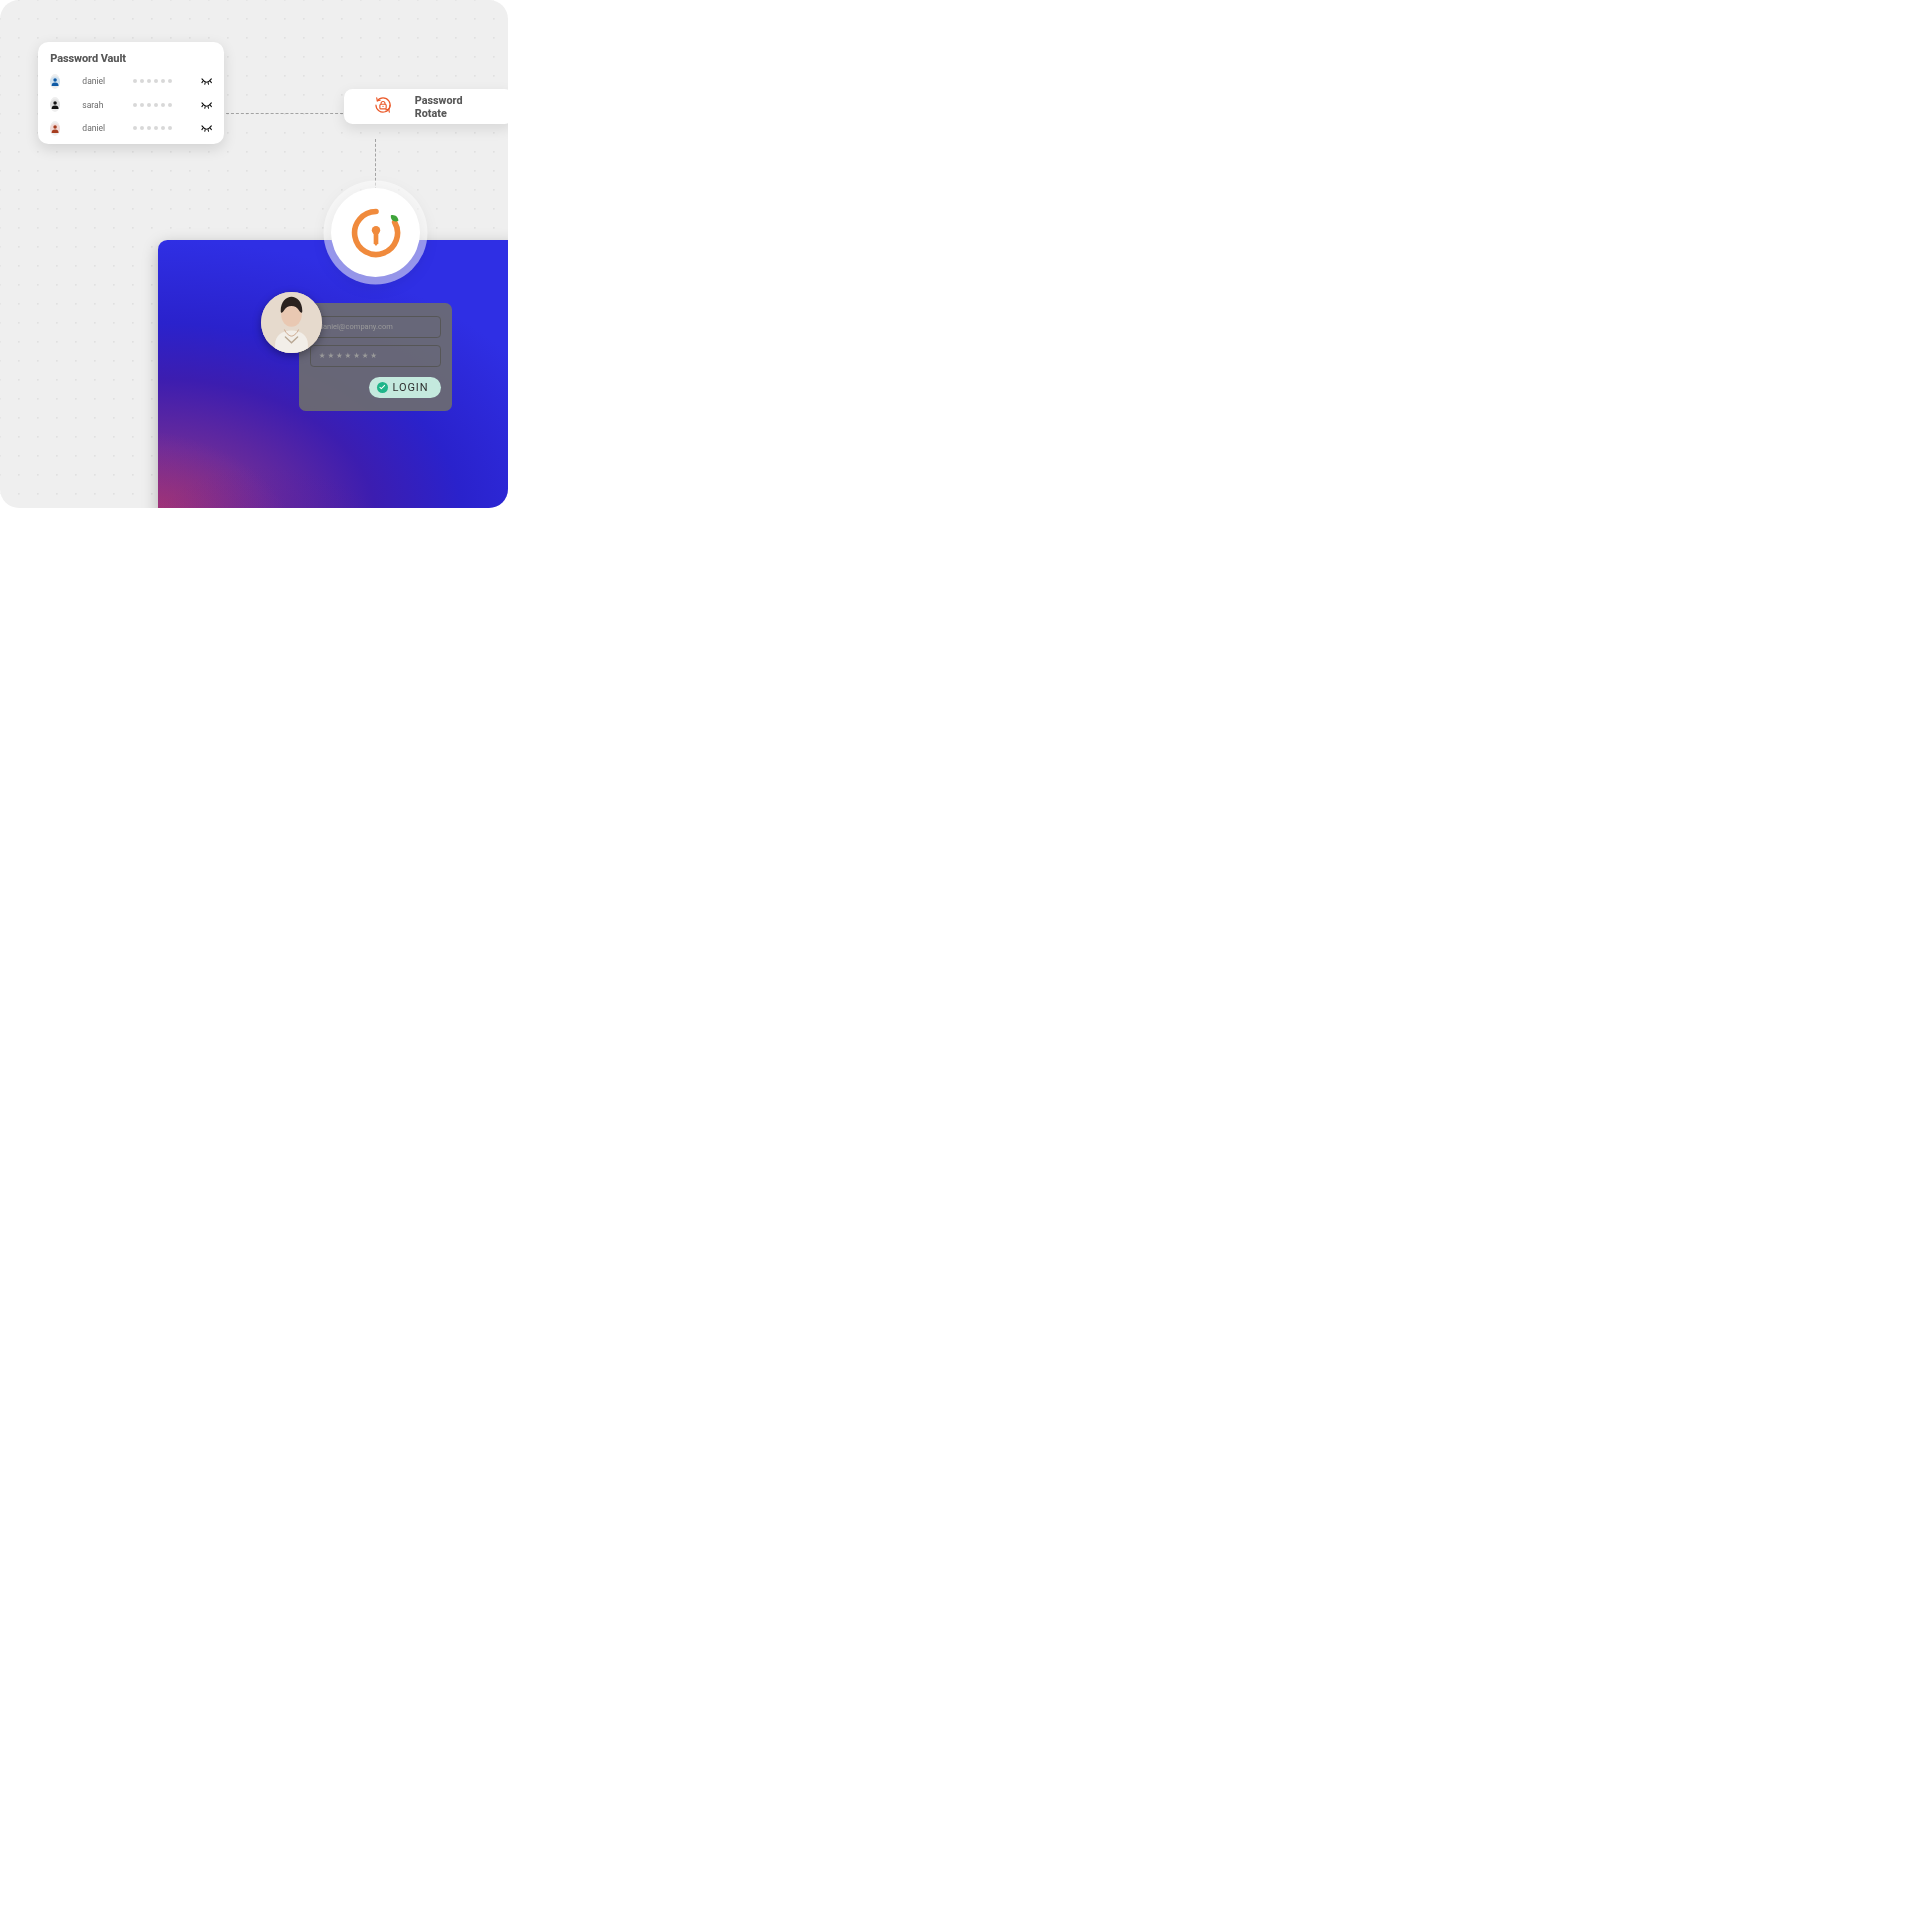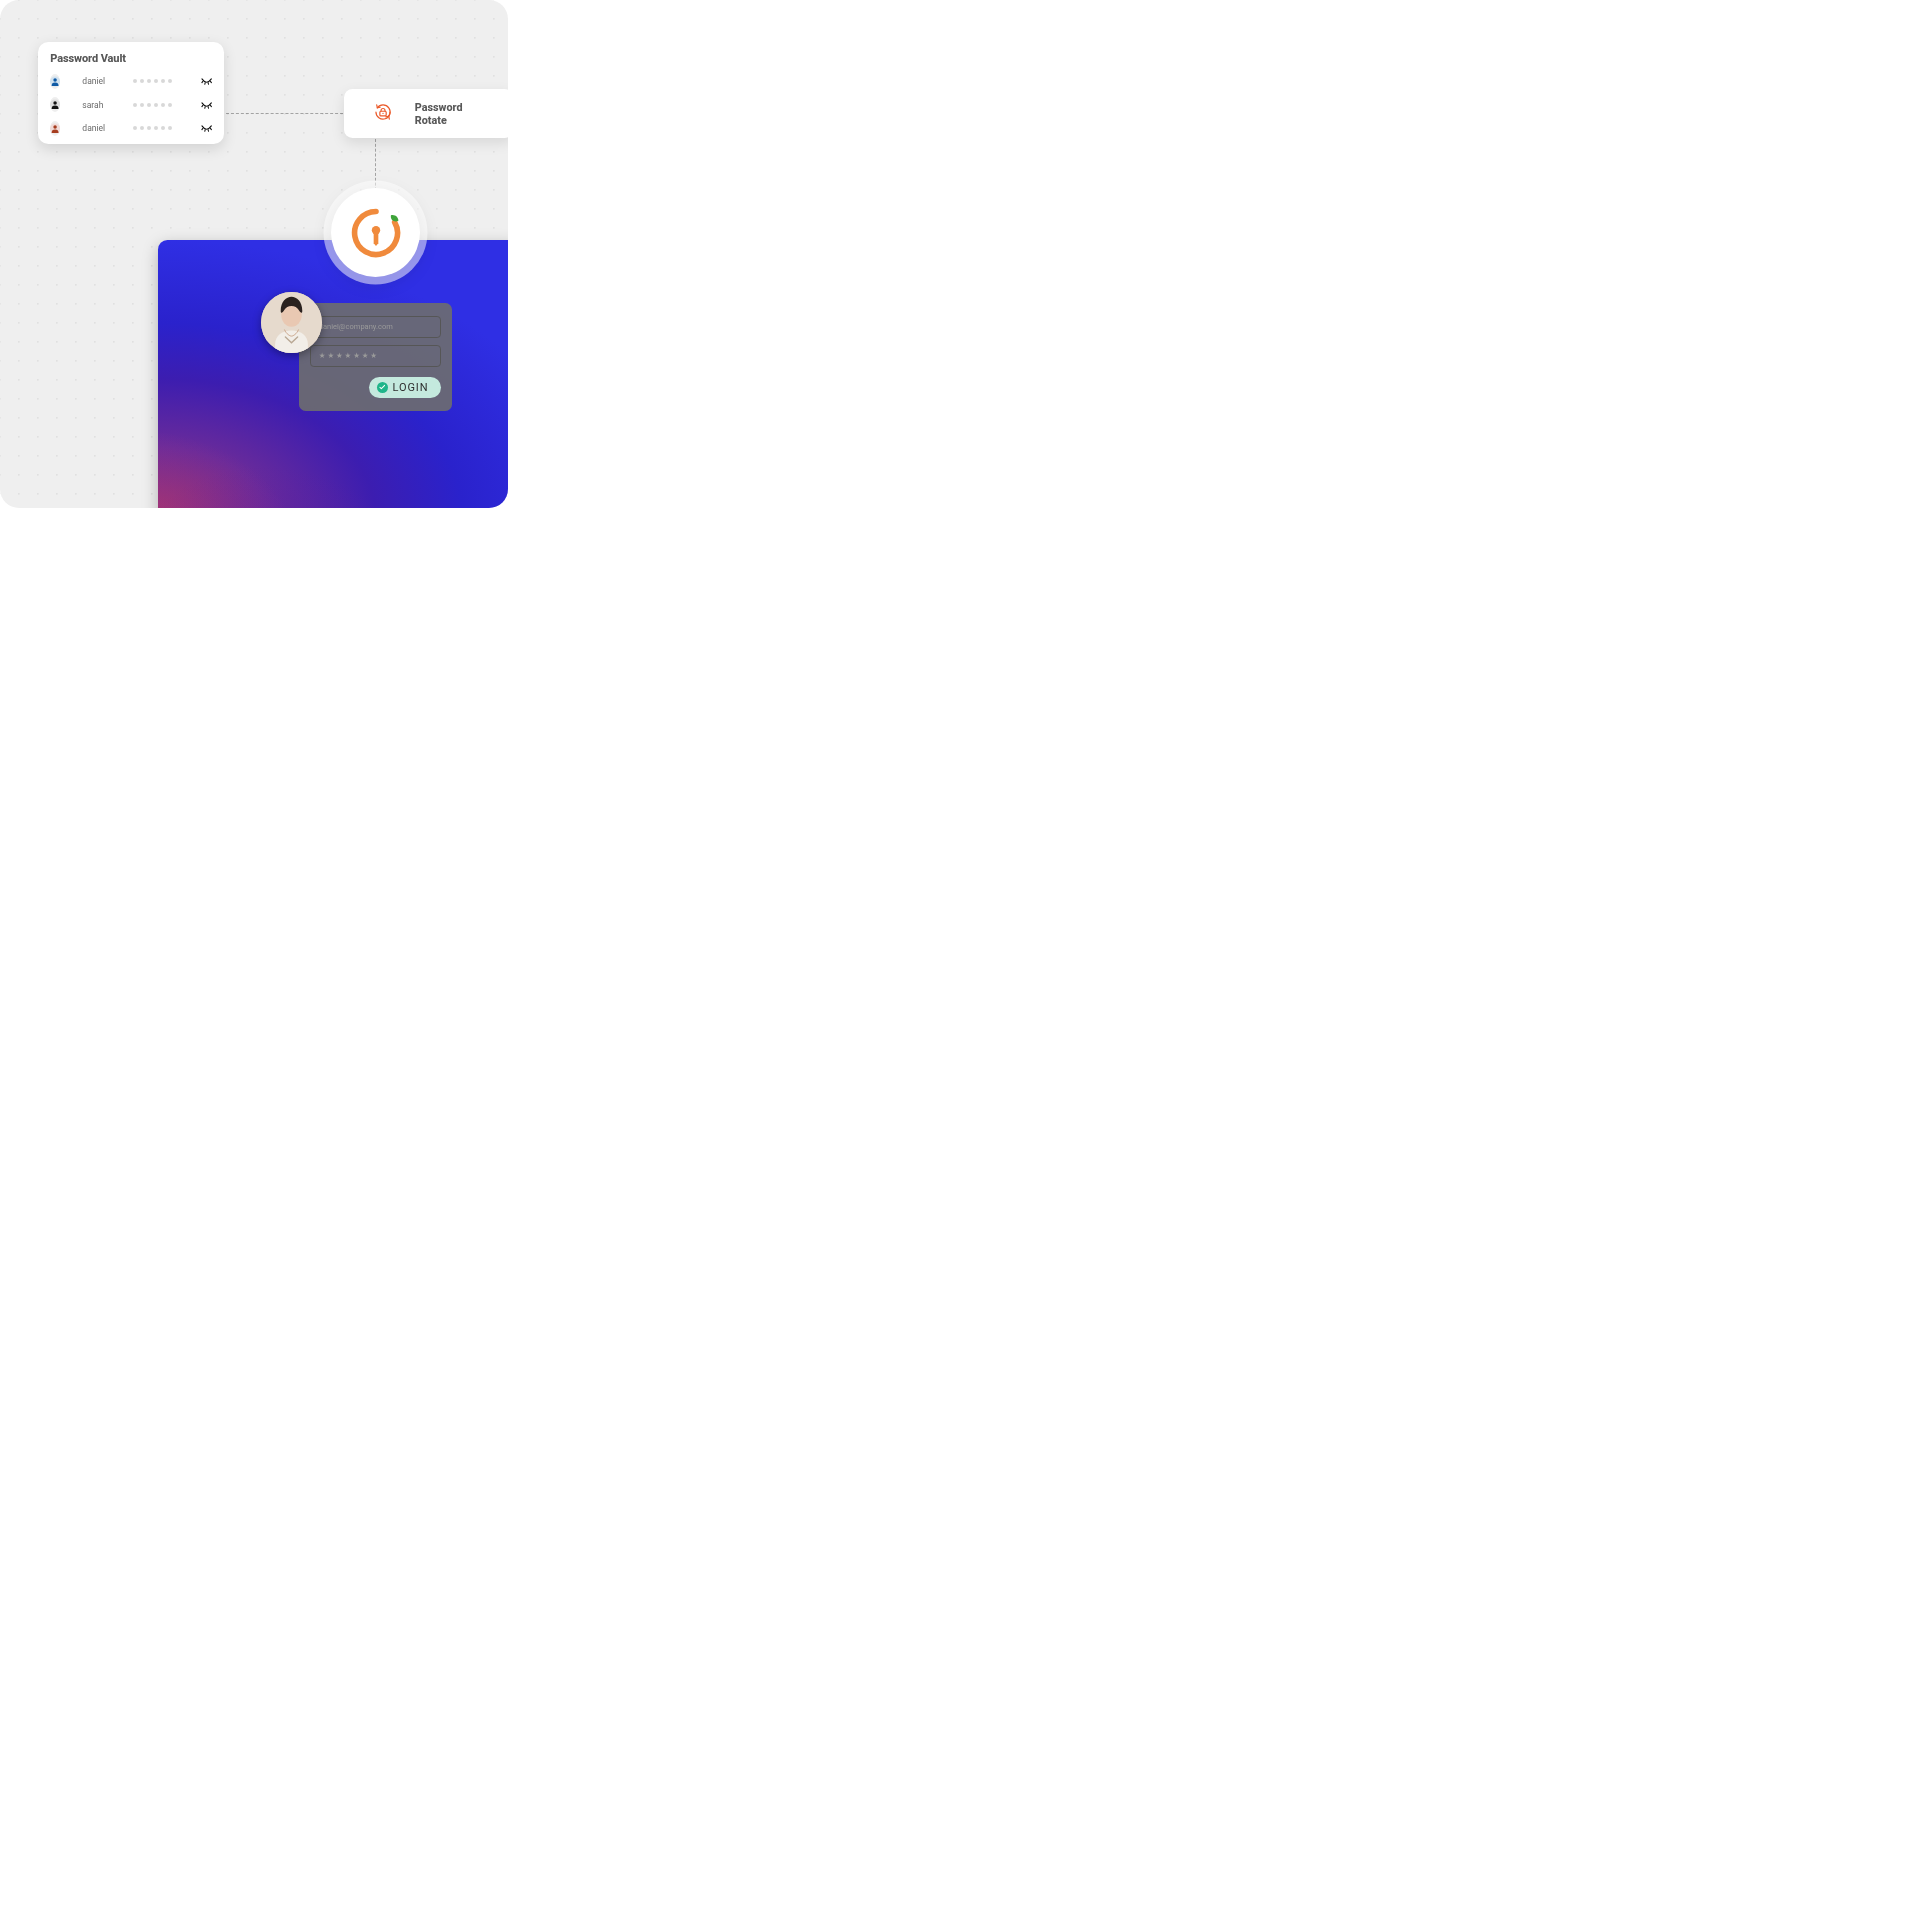--- a/index.html
+++ b/index.html
@@ -80,21 +80,21 @@
   display: flex; align-items: center; justify-content: center;
 }
 .eye svg { width: 11.3px; height: 8.5px; }
 
 
 .rotate-card {
   position: absolute;
   top: 89px;
   right: -4.7px;
   width: 169px;
-  height: 49px;
+  height: 35px;
   background: #ffffff;
   border-radius: 8.5px;
   box-shadow: 0 4.7px 14px rgba(0,0,0,0.10);
   display: flex;
   align-items: center;
   padding: 0 28px;
   gap: 21px;
 }
 .rotate-icon { width: 26px; height: 26px; }
 .rotate-title {

